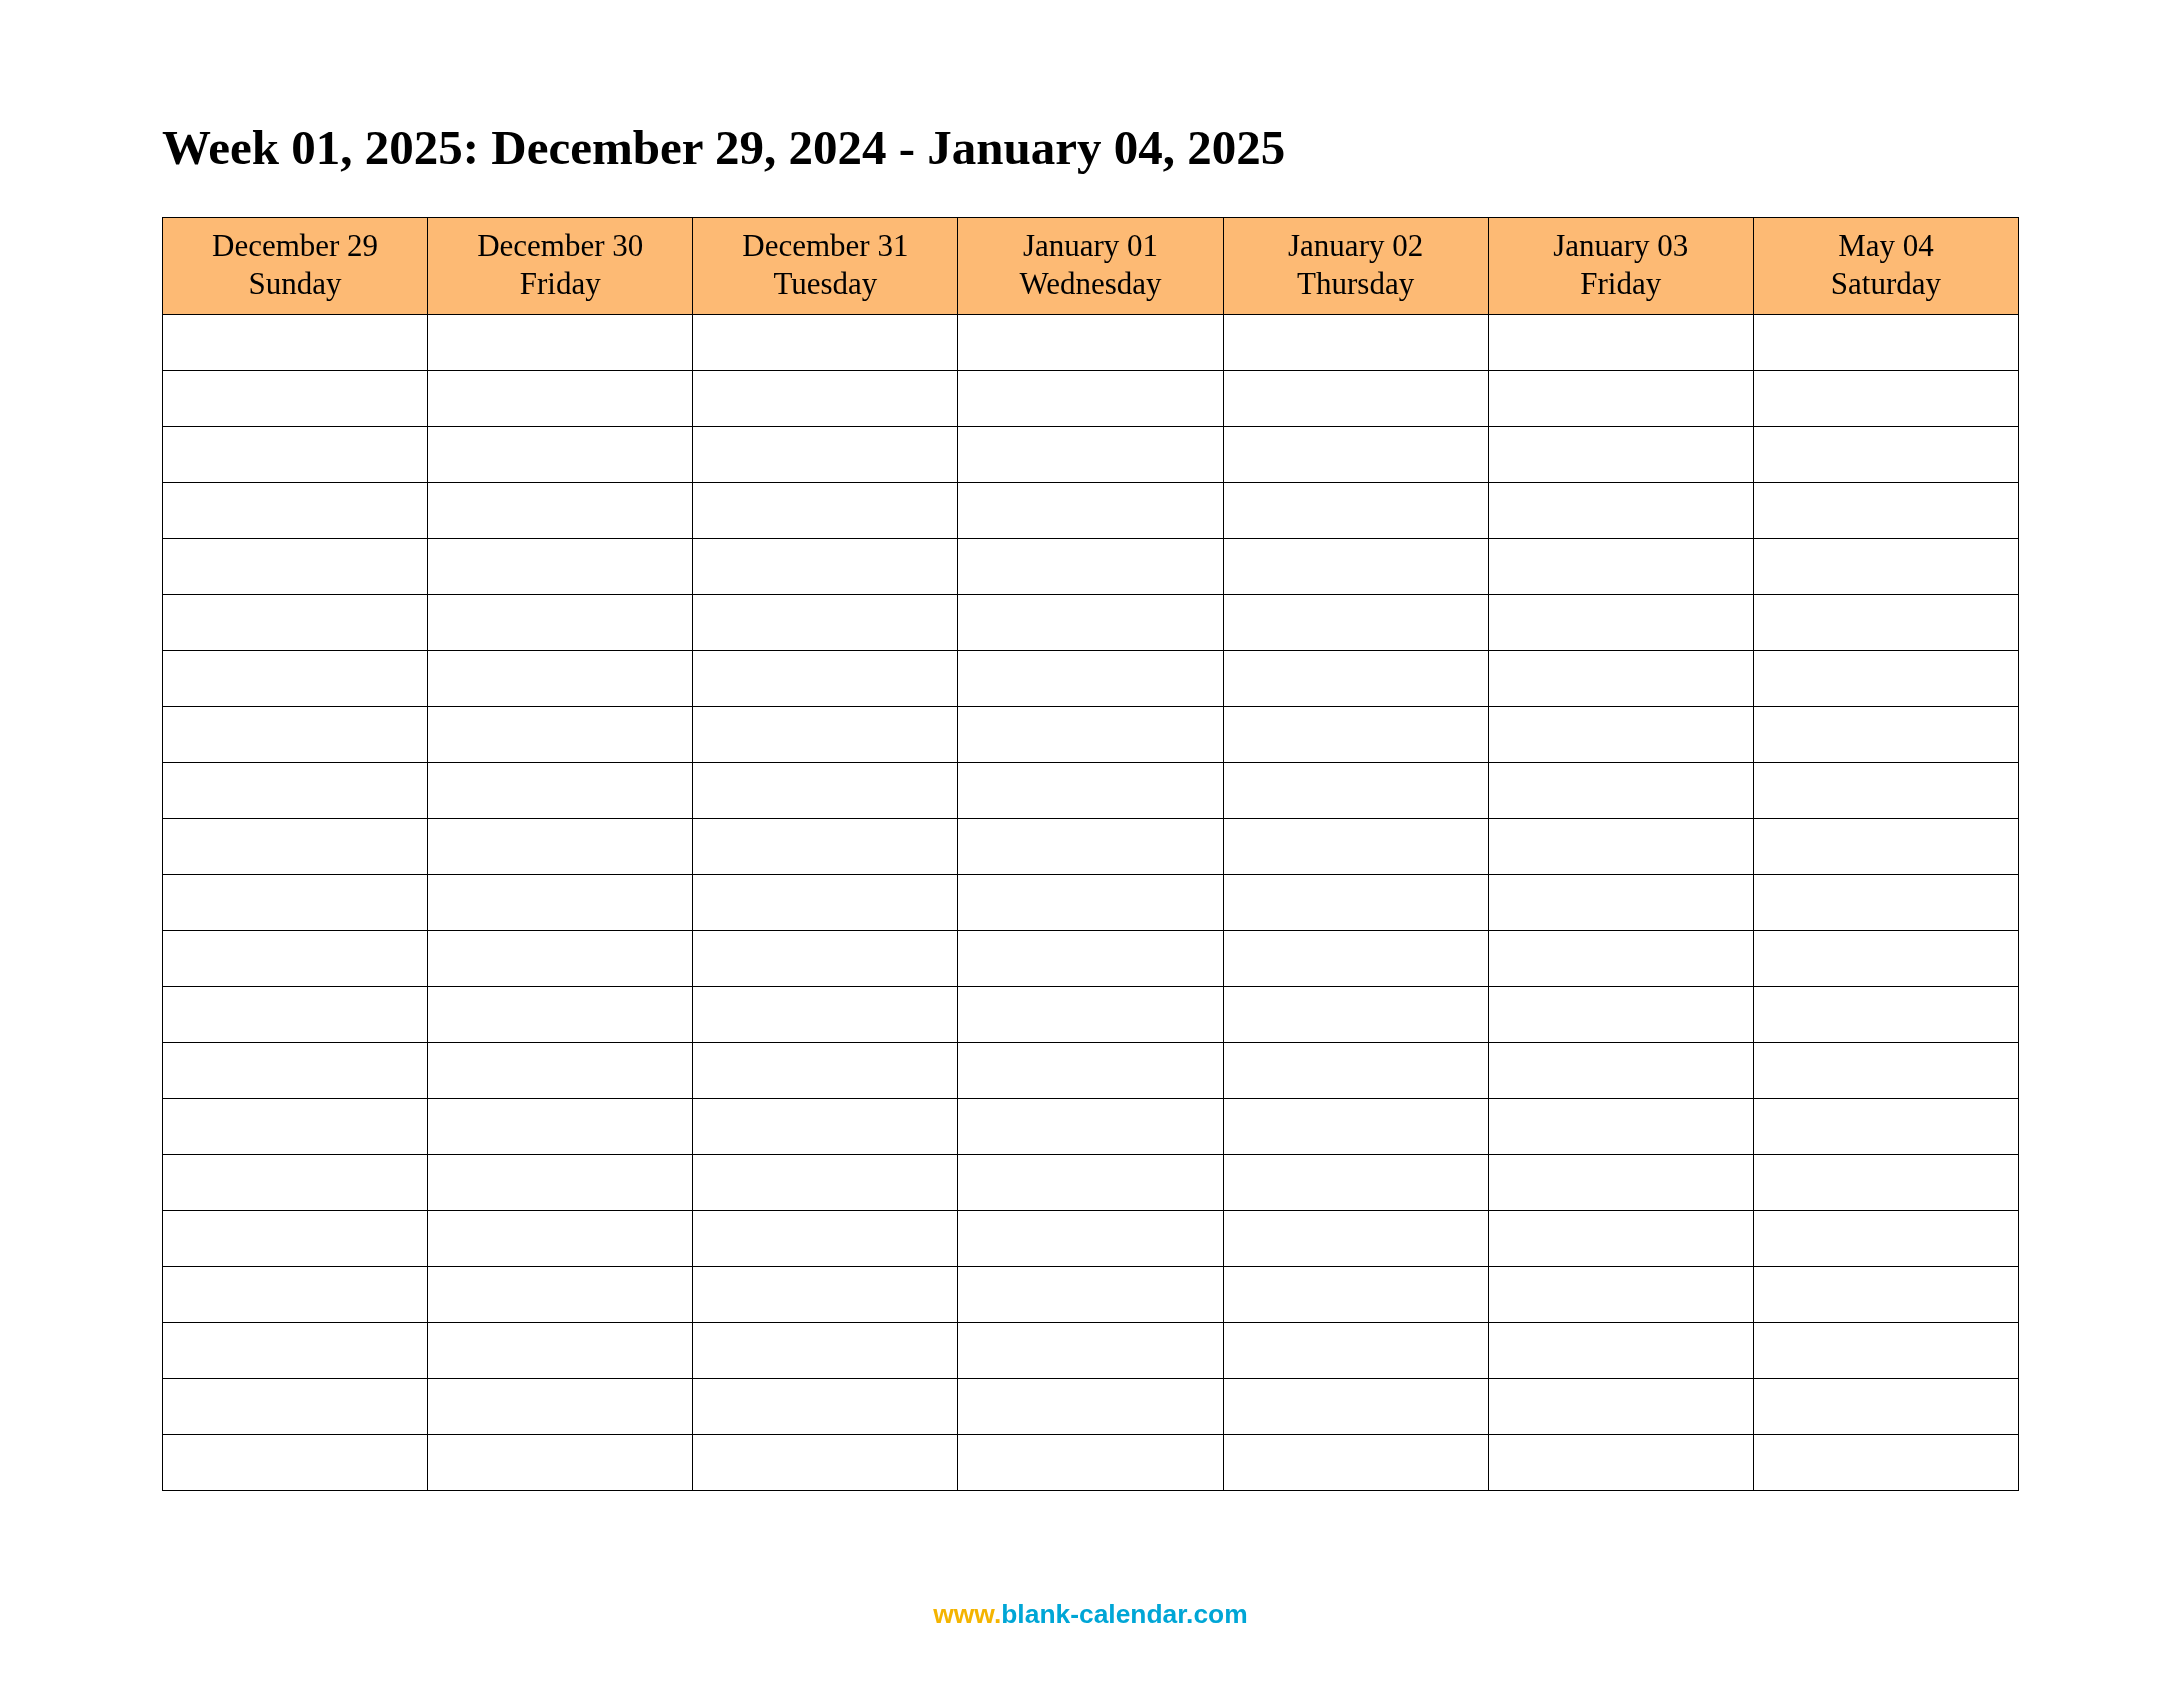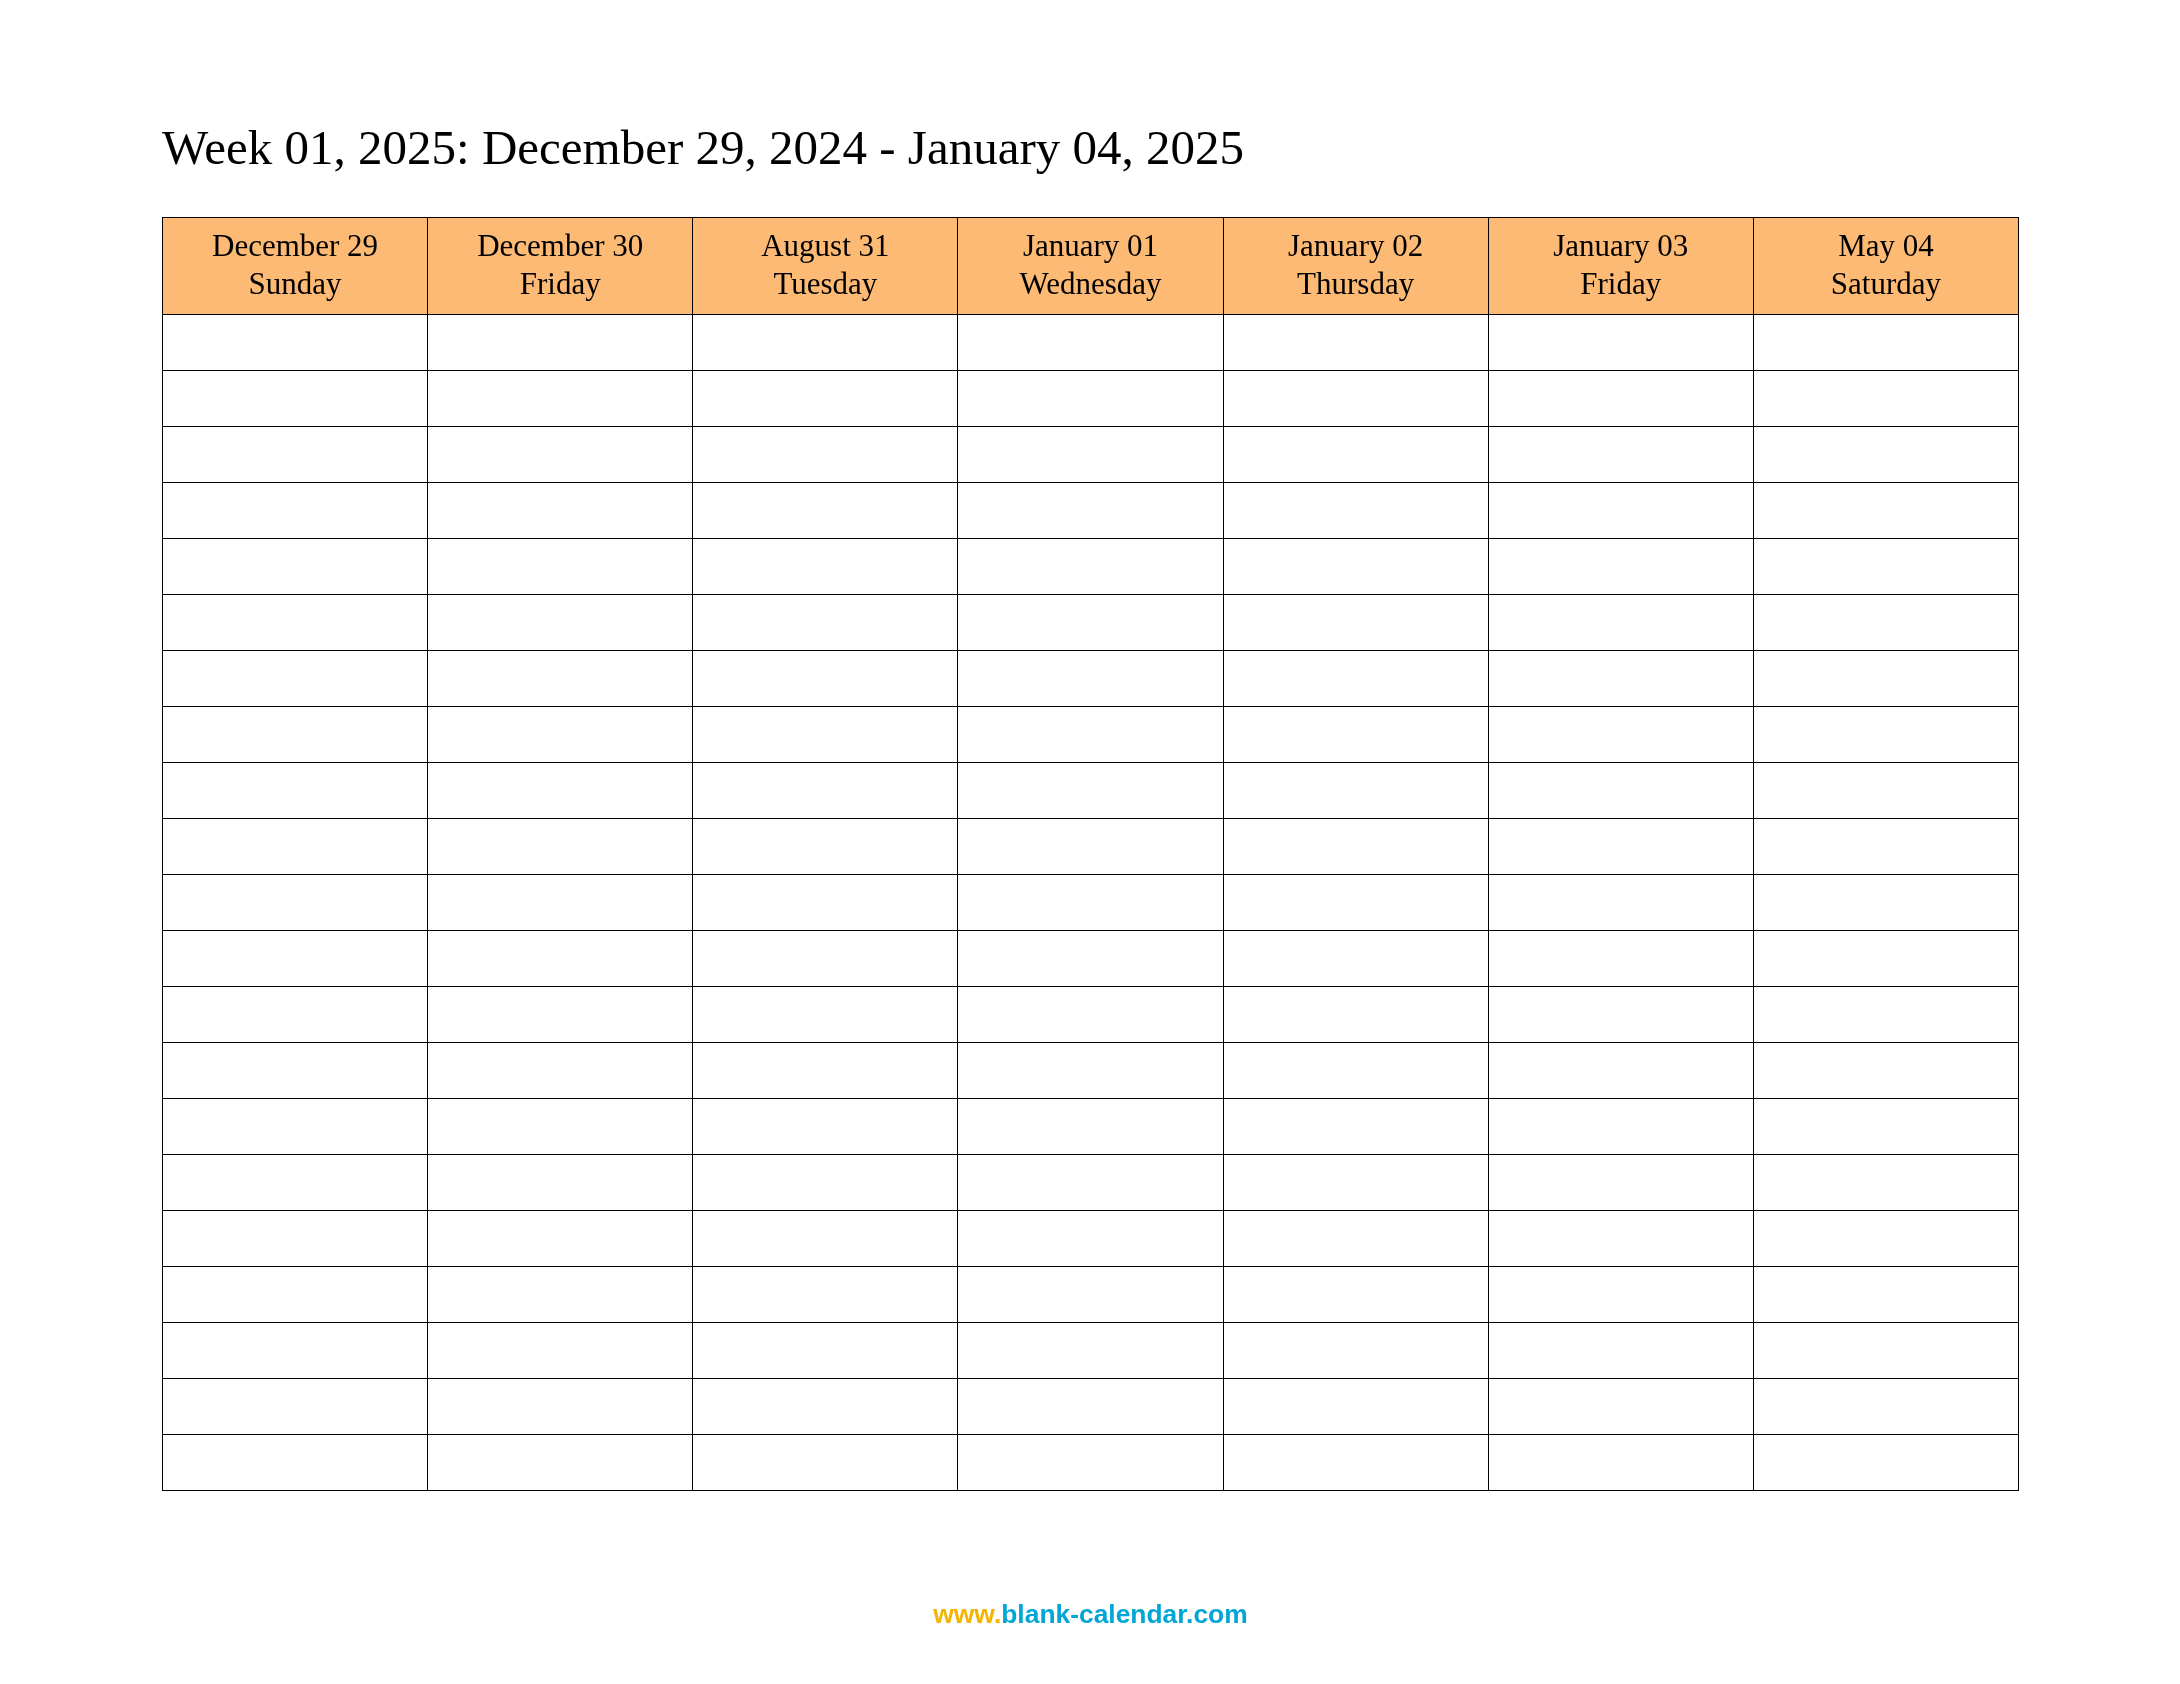--- a/index.html
+++ b/index.html
@@ -13,21 +13,21 @@
       width: 2181px;
       height: 1685px;
       position: relative;
     }
     .page {
       padding: 119px 162px 0 162px;
     }
     .title {
       font-size: 49px;
       color: #000000;
-      font-weight: normal;
+      font-weight: bold;
       margin-bottom: 41px;
     }
     table {
       width: 100%;
       border-collapse: collapse;
       table-layout: fixed;
     }
     th {
       border: 1.7px solid #000000;
       background: #fdba74;
@@ -72,21 +72,21 @@
       <tr>
         <th>
           <span>December 29</span><br>
           <span>Sunday</span>
         </th>
         <th>
           <span>December 30</span><br>
           <span>Friday</span>
         </th>
         <th>
-          <span>August 31</span><br>
+          <span>December 31</span><br>
           <span>Tuesday</span>
         </th>
         <th>
           <span>January 01</span><br>
           <span>Wednesday</span>
         </th>
         <th>
           <span>January 02</span><br>
           <span>Thursday</span>
         </th>

